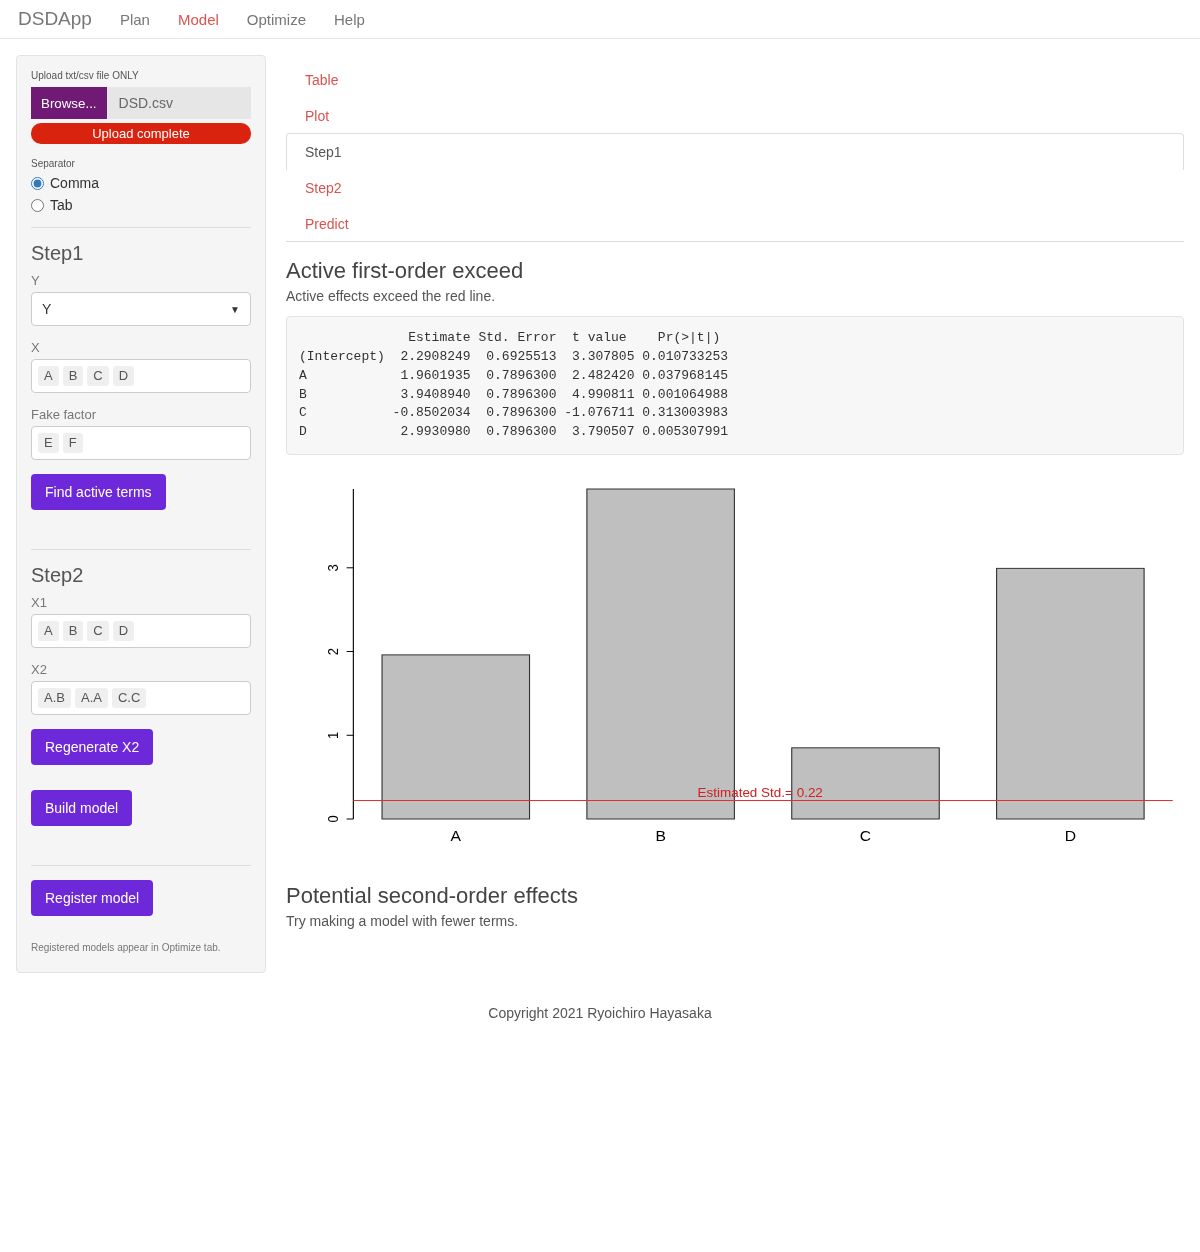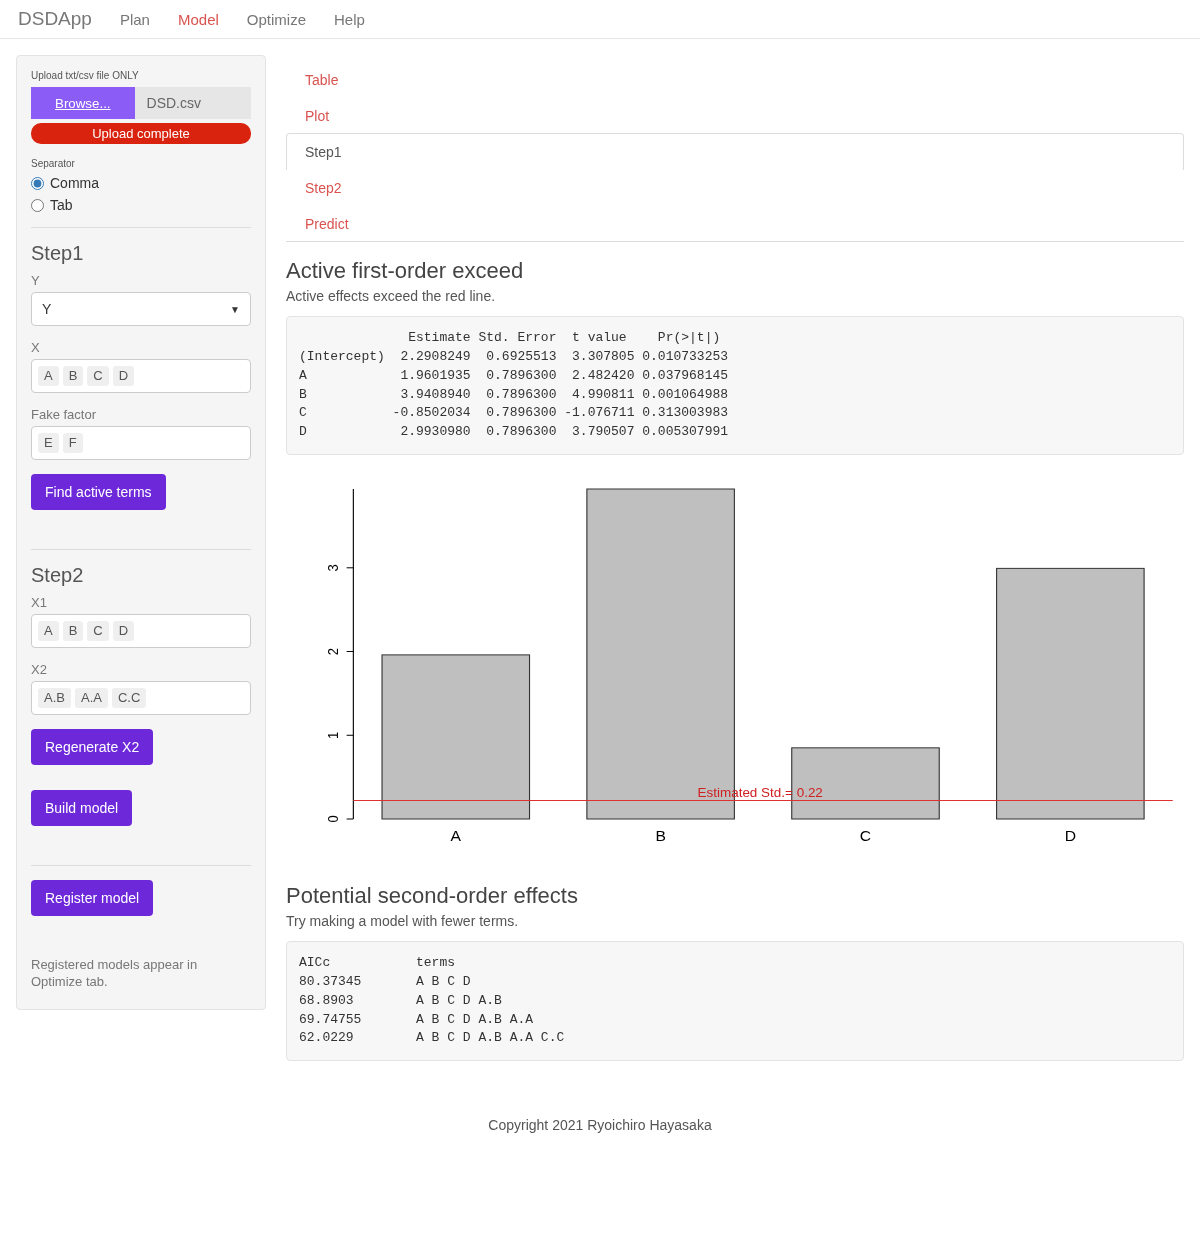--- a/index.html
+++ b/index.html
@@ -8,39 +8,39 @@
 .navbar { border-bottom: 1px solid #e7e7e7; padding: 8px 18px; display: flex; align-items: center; gap: 28px; }
 .navbar .brand { font-size: 19px; color: #777; font-weight: 400; }
 .navbar .nav-item { color: #777; font-size: 15px; cursor: pointer; }
 .navbar .nav-item.active { color: #d9534f; }
 
 .main { display: flex; gap: 20px; padding: 16px; align-items: flex-start; }
 
 .sidebar { width: 250px; background: #f5f5f5; border: 1px solid #e3e3e3; border-radius: 4px; padding: 14px 14px 18px; }
 .sidebar-label { color: #555; font-size: 10px; margin-bottom: 6px; display: block; }
 .upload-row { display: flex; margin-bottom: 0; }
-.browse-btn { background: #8b5cf6; color: #fff; border: none; padding: 8px 24px; cursor: pointer; text-decoration: underline; }
+.browse-btn { background: #701a75; color: #fff; border: none; padding: 8px 10px; cursor: pointer; }
 .file-name { background: #e6e6e6; color: #666; padding: 8px 12px; flex: 1; }
 .upload-bar { background: #d9230f; color: #fff; text-align: center; font-size: 13px; padding: 3px 0; margin-top: 4px; margin-bottom: 14px; border-radius: 10px; }
 
 .radio-row { display: flex; align-items: center; gap: 6px; margin-bottom: 6px; }
 .radio-row input { accent-color: #337ab7; }
 .divider { border: none; border-top: 1px solid #ddd; margin: 14px 0; }
 
 .step-heading { font-size: 20px; color: #555; font-weight: 400; margin-bottom: 8px; }
 .field-label { color: #777; font-size: 13px; margin-bottom: 4px; display: block; }
 
 .select-box { background: #fff; border: 1px solid #ccc; border-radius: 4px; padding: 8px 10px; display: flex; justify-content: space-between; align-items: center; cursor: pointer; margin-bottom: 14px; }
 .select-box .caret { font-size: 10px; }
 
 .tag-input { background: #fff; border: 1px solid #ccc; border-radius: 4px; padding: 6px 6px; display: flex; gap: 4px; flex-wrap: wrap; margin-bottom: 14px; min-height: 34px; }
 .tag { background: #efefef; border-radius: 3px; padding: 2px 6px; color: #555; font-size: 13px; }
 
 .dark-btn { background: #6d28d9; color: #fff; border: none; padding: 10px 14px; border-radius: 4px; cursor: pointer; font-size: 14px; display: inline-block; margin-bottom: 25px; }
-.help-text { color: #777; font-size: 13px; line-height: 1.3; margin-top: 16px; }
+.help-text { color: #777; font-size: 10px; line-height: 1.3; }
 
 .content { flex: 1; padding-top: 6px; }
 .tabs { display: flex; border-bottom: 1px solid #ddd; margin-bottom: 16px; flex-direction: column; }
 .tab { padding: 10px 18px; color: #d9534f; cursor: pointer; border: 1px solid transparent; border-bottom: none; margin-bottom: -1px; }
 .tab.active { color: #555; background: #fff; border-color: #ddd; border-radius: 4px 4px 0 0; }
 
 h2.section-title { font-size: 22px; font-weight: 400; color: #444; margin-bottom: 4px; }
 .section-sub { color: #555; font-size: 14px; margin-bottom: 12px; }
 
 .pre-box { background: #f7f7f7; border: 1px solid #e3e3e3; border-radius: 4px; padding: 12px 12px; font-family: "Courier New", monospace; font-size: 13px; white-space: pre; color: #333; margin-bottom: 24px; line-height: 1.45; overflow-x: auto; }
@@ -170,21 +170,16 @@
           <text x="516.25" y="362" font-size="14" text-anchor="middle">C</text>
           <rect x="633.05" y="89.38086780005074" width="131.4" height="250.61913219994926" fill="#bfbfbf" stroke="#333"></rect>
           <text x="698.75" y="362" font-size="14" text-anchor="middle">D</text>
           <line x1="60" y1="321.5782796244608" x2="790" y2="321.5782796244608" stroke="#e03030" stroke-width="1"></line>
           <text x="366.59999999999997" y="317.5782796244608" font-size="12" fill="#d02020">Estimated Std.=  0.22</text>
         </svg>
     </div>
 
     <h2 class="section-title">Potential second-order effects</h2>
     <div class="section-sub">Try making a model with fewer terms.</div>
-    <div class="pre-box" id="pre2">AICc           terms
-80.37345       A B C D
-68.8903        A B C D A.B
-69.74755       A B C D A.B A.A
-62.0229        A B C D A.B A.A C.C</div>
   </div>
 </div>
 
 <div class="footer">Copyright 2021 Ryoichiro Hayasaka</div>
 
 </body></html>

